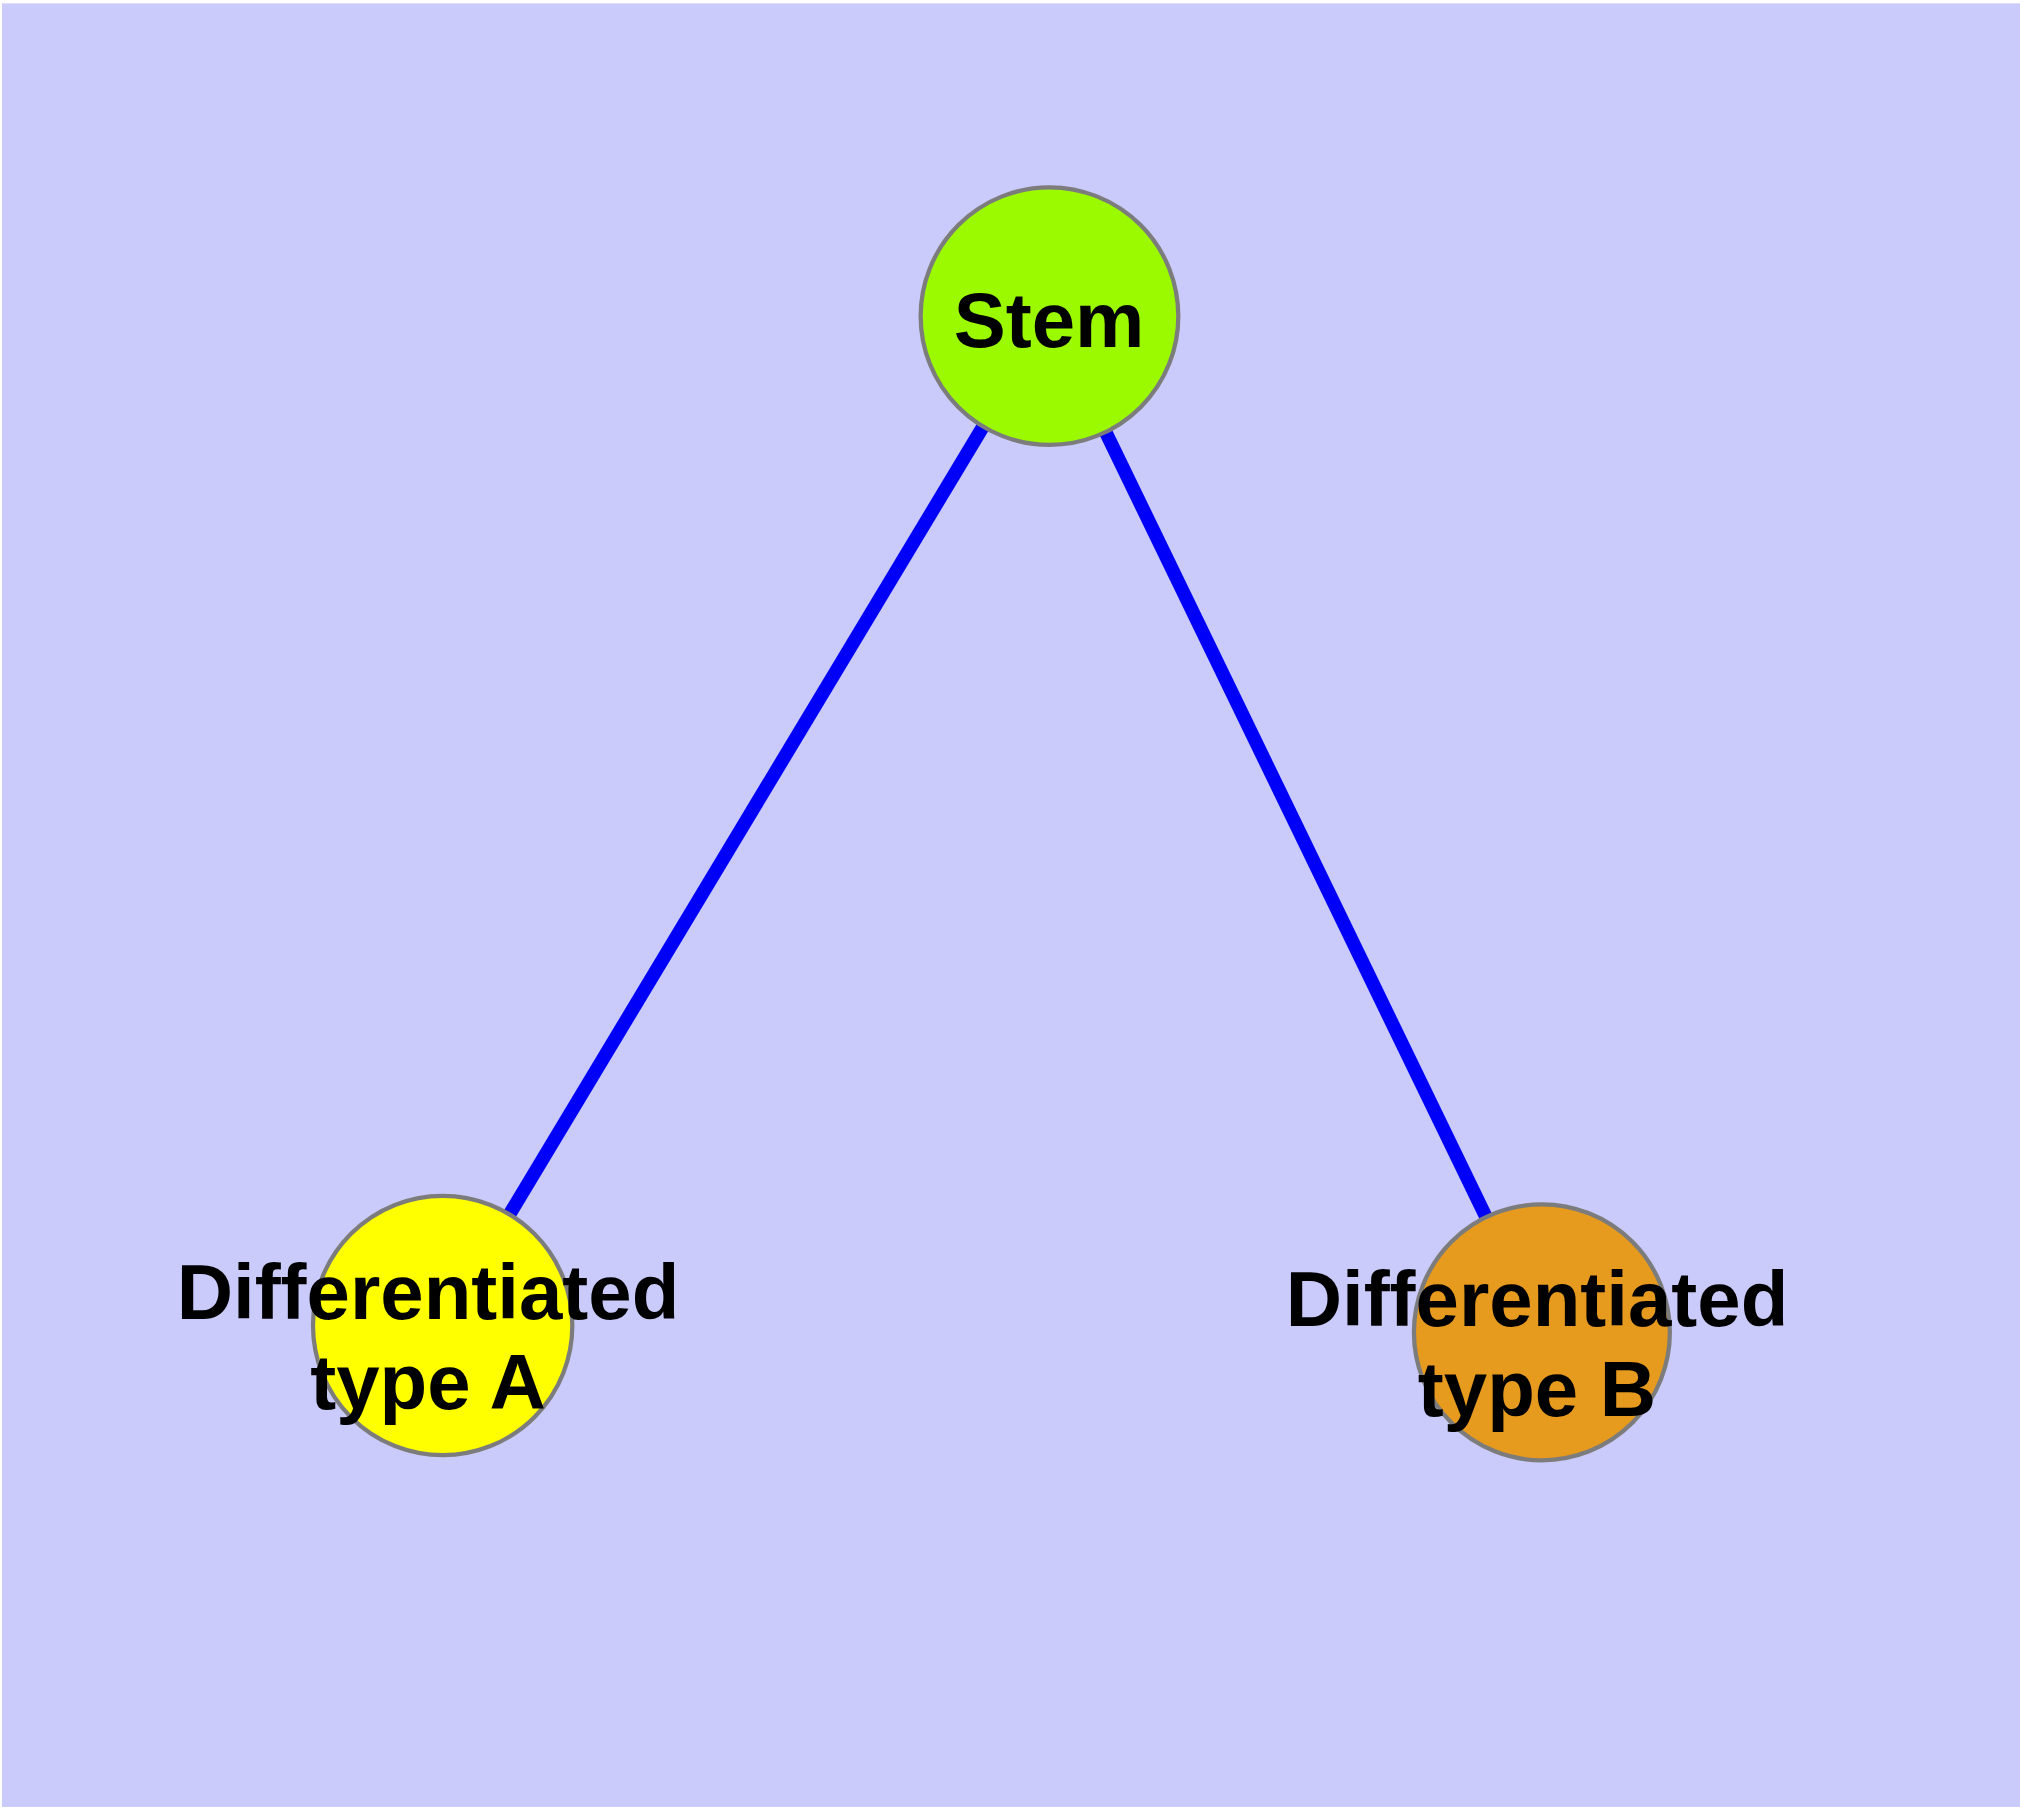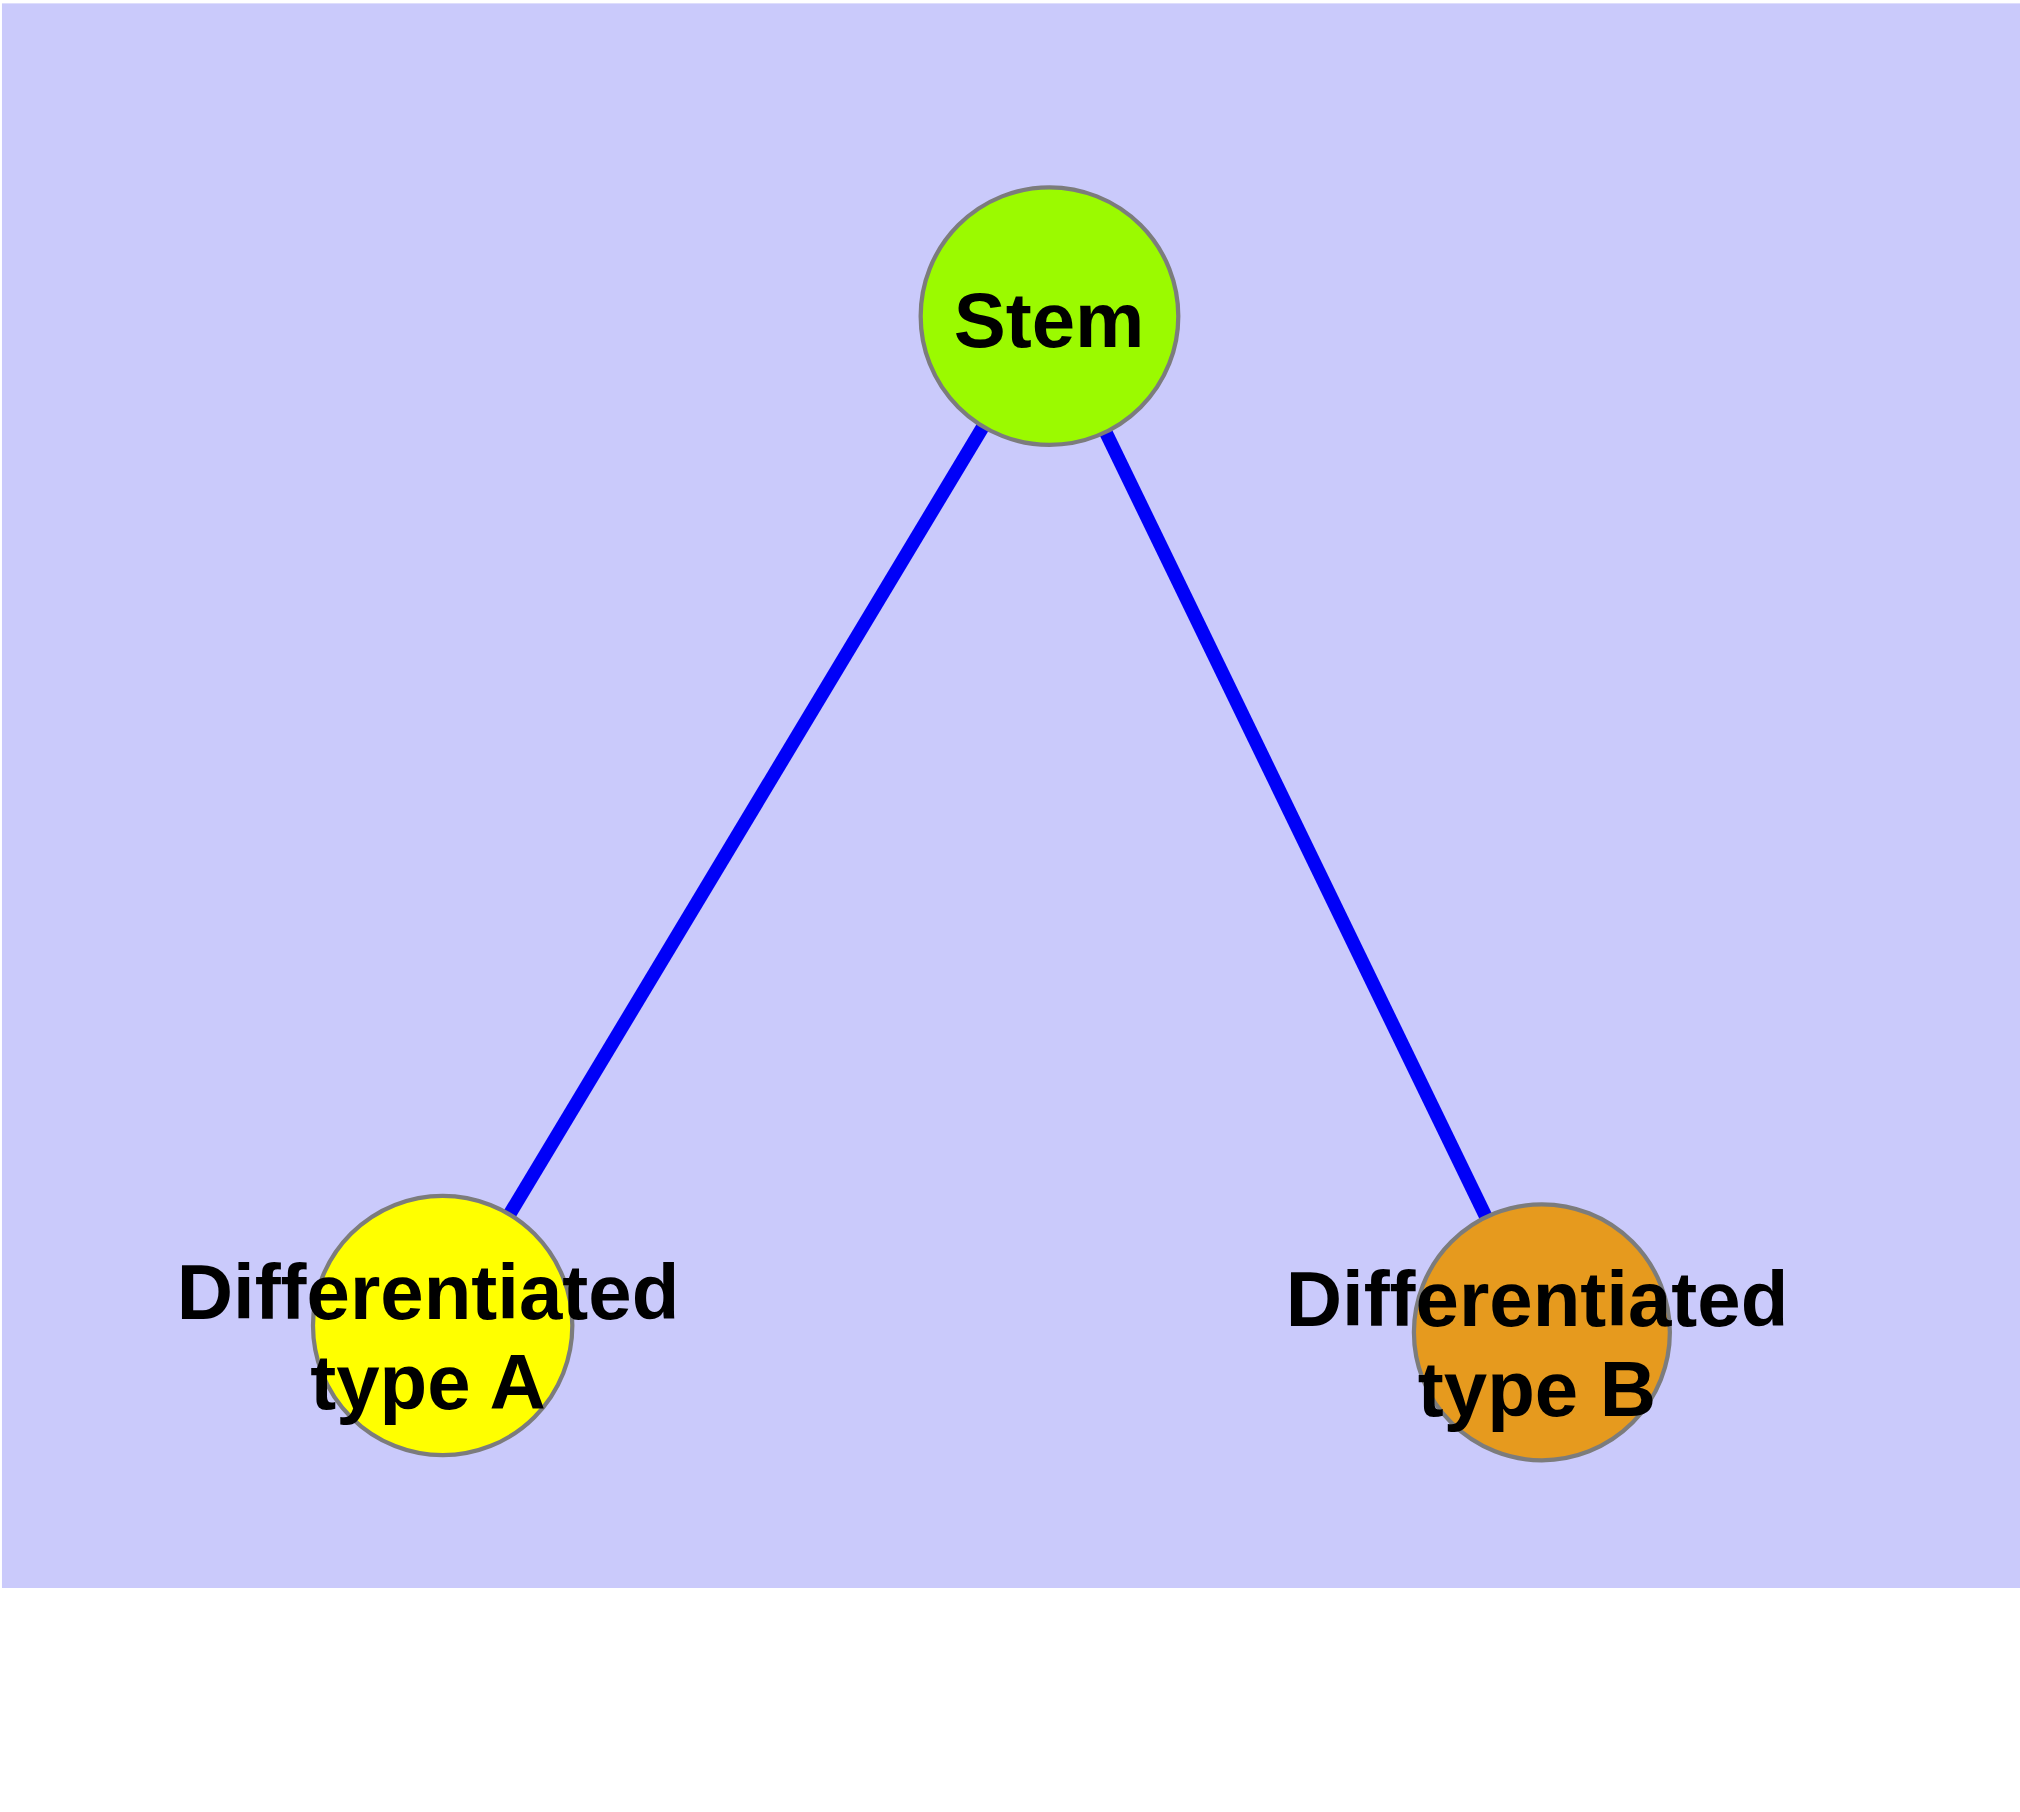--- a/index.html
+++ b/index.html
@@ -3,21 +3,21 @@
 <meta charset="utf-8">
 <style>
   html, body {
     margin: 0;
     padding: 0;
     background: #ffffff;
   }
   #stage {
     position: relative;
     width: 2021px;
-    height: 1588px;
+    height: 1812px;
     background: #ffffff;
     overflow: hidden;
     font-family: "Liberation Sans", sans-serif;
   }
   #diagram-svg {
     position: absolute;
     left: 0;
     top: 0;
     width: 2021px;
     height: 1812px;

